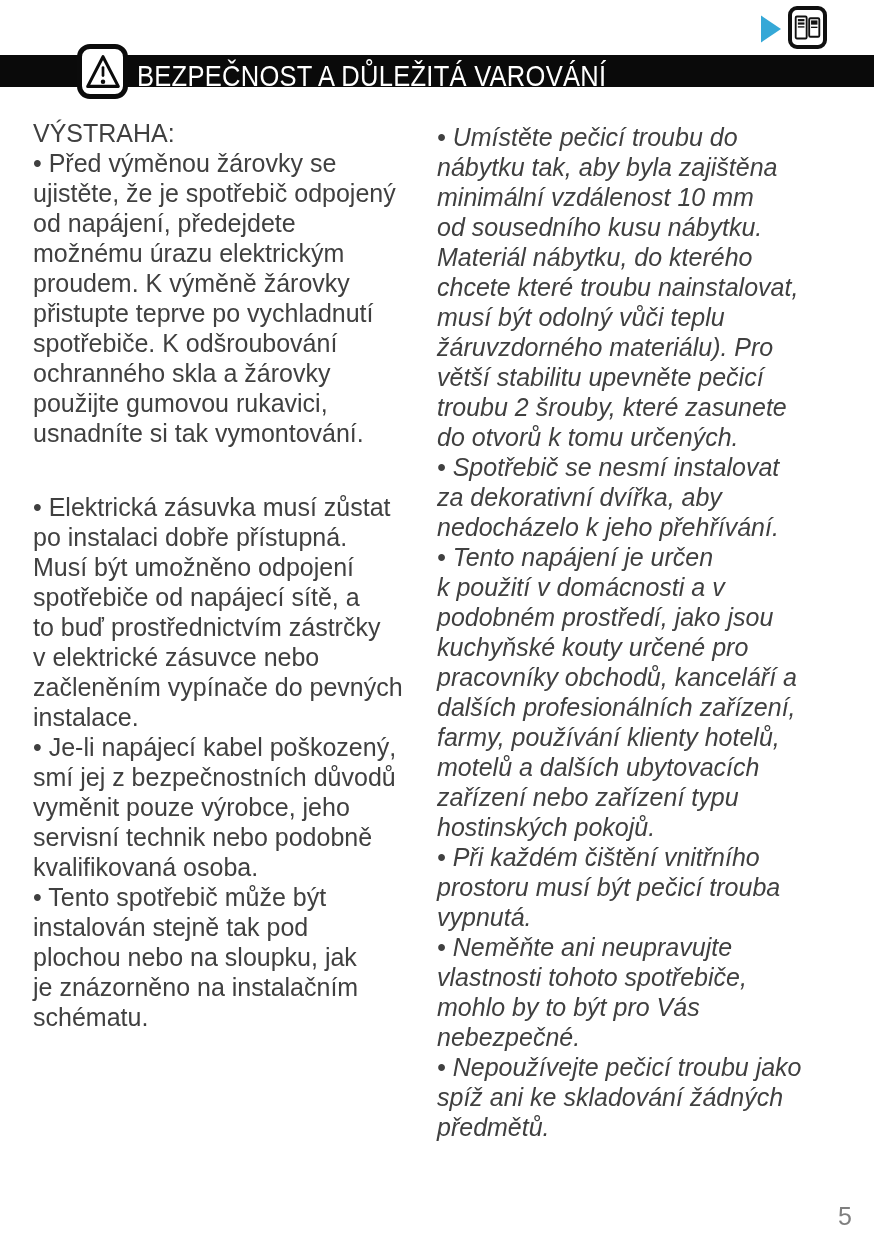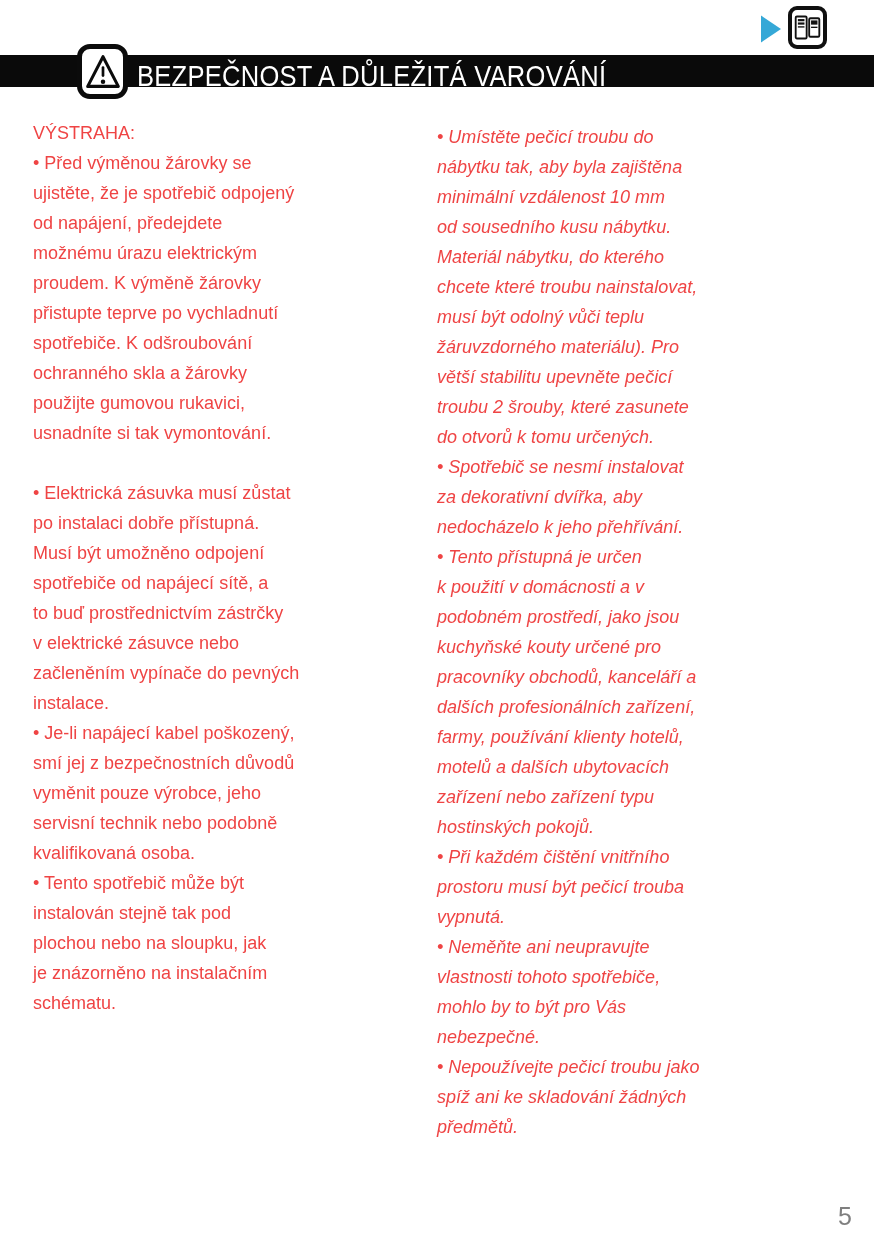--- a/index.html
+++ b/index.html
@@ -47,26 +47,26 @@
     width: 41px; height: 45px;
     background: #ffffff;
     border: 5px solid #0b0b0b;
     border-radius: 13px;
     display: flex; align-items: center; justify-content: center;
   }
 
   
   .col {
     position: absolute;
-    color: #ef4444;
-    font-size: 18px;
+    color: #404040;
+    font-size: 25px;
     line-height: 30px;
   }
   .col .line { white-space: nowrap; height: 30px; }
-  .col .block.gap { margin-top: 30px; }
+  .col .block.gap { margin-top: 44px; }
   #left-column  { left: 33px;  top: 118px; width: 402px; }
   #right-column { left: 437px; top: 122px; width: 437px; font-style: italic; }
 
   .page-number {
     position: absolute; left: 838px; top: 1202px;
     color: #7f7f7f; font-size: 25px;
   }
 </style>
 </head>
 <body>
@@ -146,21 +146,21 @@
         <div class="line">Materiál nábytku, do kterého</div>
         <div class="line">chcete které troubu nainstalovat,</div>
         <div class="line">musí být odolný vůči teplu</div>
         <div class="line">žáruvzdorného materiálu). Pro</div>
         <div class="line">větší stabilitu upevněte pečicí</div>
         <div class="line">troubu 2 šrouby, které zasunete</div>
         <div class="line">do otvorů k tomu určených.</div>
         <div class="line">• Spotřebič se nesmí instalovat</div>
         <div class="line">za dekorativní dvířka, aby</div>
         <div class="line">nedocházelo k jeho přehřívání.</div>
-        <div class="line">• Tento přístupná je určen</div>
+        <div class="line">• Tento napájení je určen</div>
         <div class="line">k použití v domácnosti a v</div>
         <div class="line">podobném prostředí, jako jsou</div>
         <div class="line">kuchyňské kouty určené pro</div>
         <div class="line">pracovníky obchodů, kanceláří a</div>
         <div class="line">dalších profesionálních zařízení,</div>
         <div class="line">farmy, používání klienty hotelů,</div>
         <div class="line">motelů a dalších ubytovacích</div>
         <div class="line">zařízení nebo zařízení typu</div>
         <div class="line">hostinských pokojů.</div>
         <div class="line">• Při každém čištění vnitřního</div>

